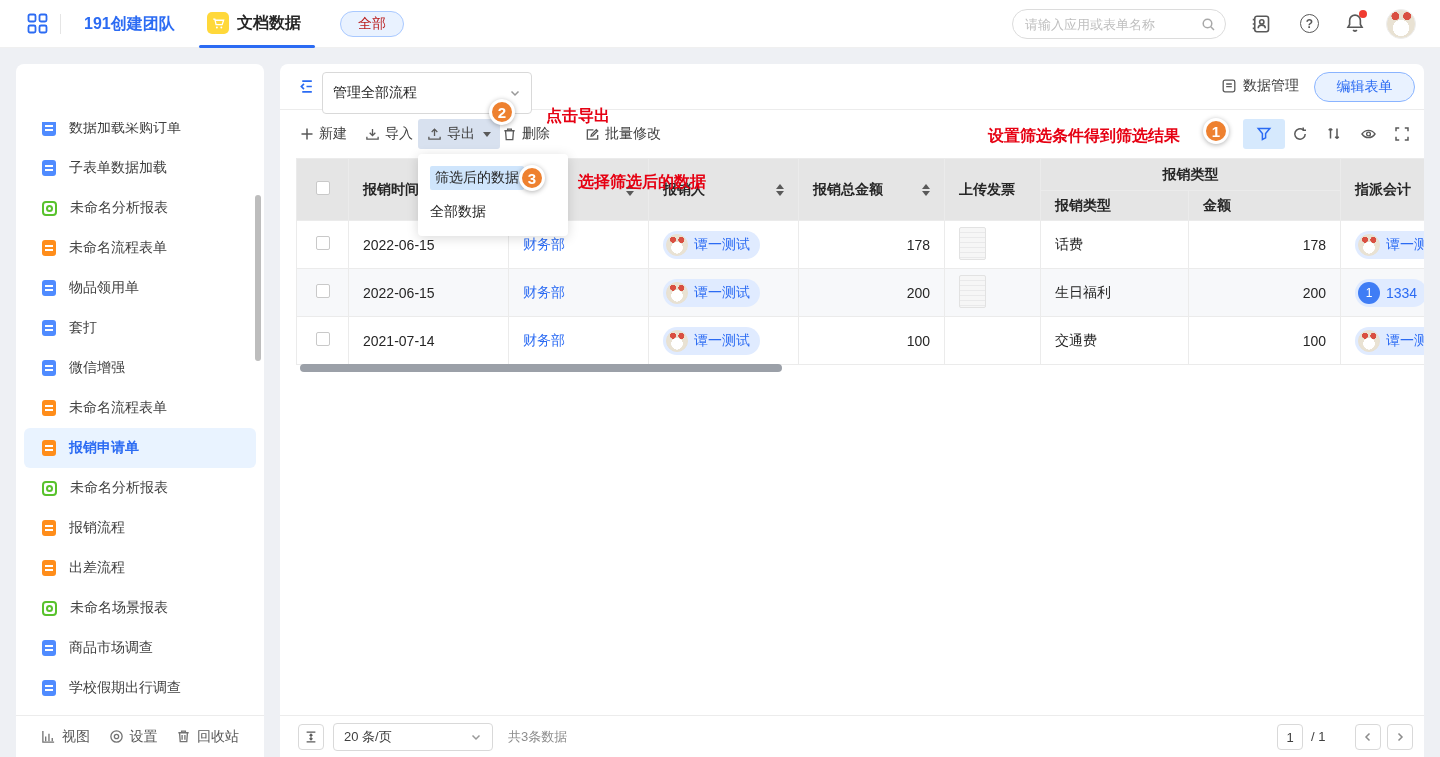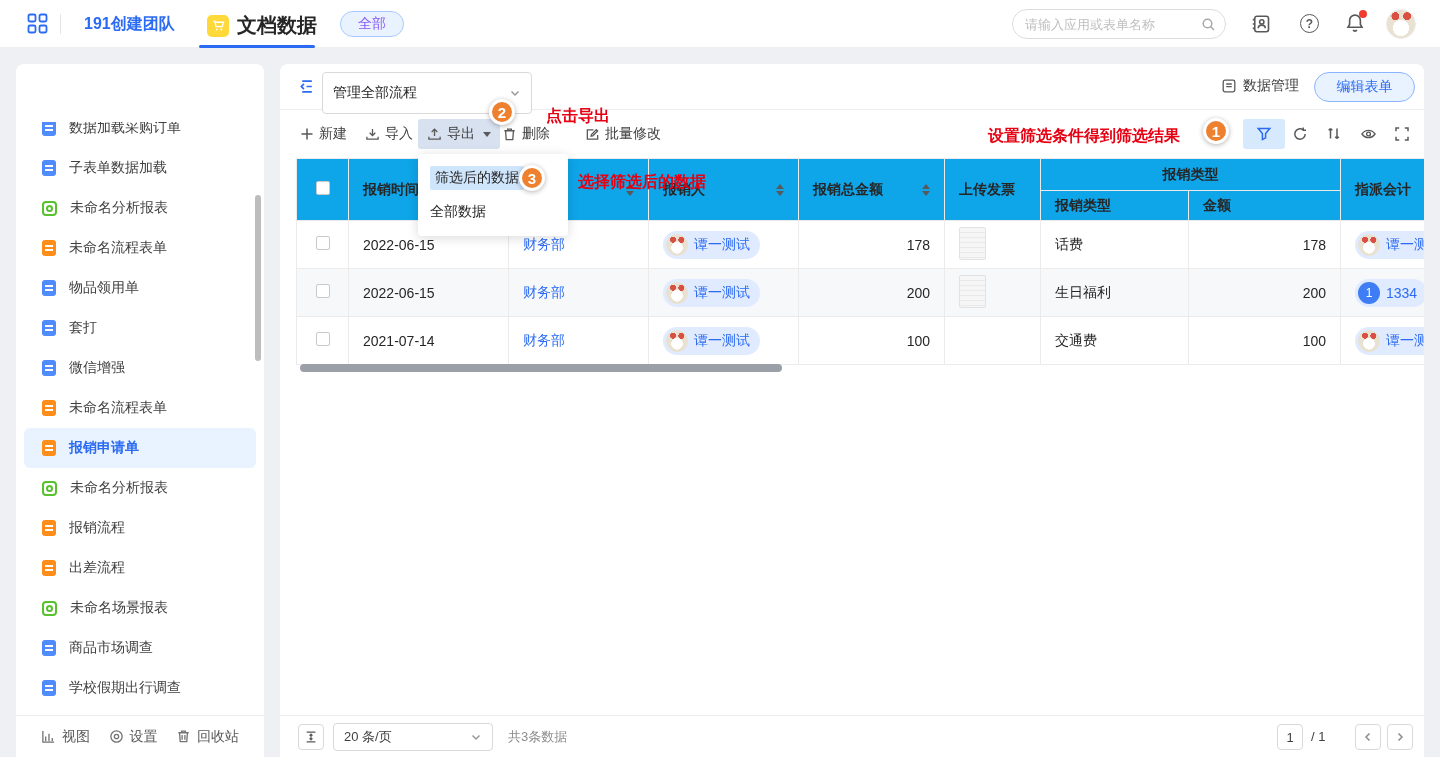--- a/index.html
+++ b/index.html
@@ -7,23 +7,23 @@
   body { font-family:"Liberation Sans","DejaVu Sans",sans-serif; background:#eef0f4; color:#404040; }
   .app { position:relative; width:1440px; height:757px; }
 
   
   .topbar { position:absolute; left:0; top:0; width:1440px; height:48px; background:#fff; border-bottom:1px solid #f0f0f0; }
   .tb-grid { position:absolute; left:27px; top:13px; }
   .tb-div { position:absolute; left:60px; top:14px; width:1px; height:20px; background:#e5e5e5; }
   .tb-team { position:absolute; left:84px; top:14px; font-size:16px; font-weight:bold; color:#2b6bf3; cursor:pointer; }
   .tb-tab { position:absolute; left:207px; top:12px; display:flex; align-items:center; gap:8px; cursor:pointer; }
   .app-ic { width:22px; height:22px; border-radius:5px; background:#ffd83a; display:flex; align-items:center; justify-content:center; }
-  .tb-tab-label { font-size:20px; color:#262626; font-weight:bold; }
+  .tb-tab-label { font-size:16px; color:#262626; font-weight:bold; }
   .tb-underline { position:absolute; left:199px; top:45px; width:116px; height:3px; background:#2b6bf3; border-radius:2px; }
-  .scope-pill { position:absolute; left:340px; top:11px; height:26px; padding:0 17px; background:#e9f2ff; border:1px solid #a9c9ff; border-radius:13px; color:#8b5cf6; font-size:14px; display:flex; align-items:center; cursor:pointer; }
+  .scope-pill { position:absolute; left:340px; top:11px; height:26px; padding:0 17px; background:#e9f2ff; border:1px solid #a9c9ff; border-radius:13px; color:#b91c1c; font-size:14px; display:flex; align-items:center; cursor:pointer; }
   .tb-search { position:absolute; left:1012px; top:9px; width:214px; height:30px; border:1px solid #dcdcdc; border-radius:15px; display:flex; align-items:center; padding:8px 12px; }
   .tb-search input { border:none; outline:none; flex:1; font-size:13px; color:#404040; font-family:inherit; background:transparent; }
   .tb-search input::placeholder { color:#bfbfbf; }
   .tb-ic { position:absolute; top:14px; cursor:pointer; }
   .help-circle { width:19px; height:19px; border:1.5px solid #595959; border-radius:50%; display:flex; align-items:center; justify-content:center; font-size:12px; font-weight:bold; color:#595959; }
   .help-circle::before { content:"?"; }
   .bell-wrap { position:absolute; left:1345px; top:12px; cursor:pointer; }
   .bell-dot { position:absolute; right:-2px; top:-2px; width:8px; height:8px; border-radius:50%; background:#f03b30; }
   .avatar { position:absolute; left:1386px; top:9px; width:30px; height:30px; border-radius:50%; border:1px solid #eee; cursor:pointer;
     background: radial-gradient(circle at 50% 64%, #fff 35%, rgba(0,0,0,0) 36%),
@@ -65,21 +65,21 @@
   .tbn-export { left:138px; top:9px; height:30px; padding:0 9px; background:#d8e1ef; border-radius:3px; }
   .tbn-del { left:222px; } .tbn-batch { left:305px; }
   .caret-down { width:0; height:0; border-left:4px solid transparent; border-right:4px solid transparent; border-top:5px solid #595959; margin-left:3px; }
   .filter-btn { position:absolute; left:963px; top:9px; width:42px; height:30px; background:#d6e9fd; border-radius:3px; display:flex; align-items:center; justify-content:center; cursor:pointer; }
   .mini-ic { position:absolute; top:16px; cursor:pointer; }
 
   
   .tbl-wrap { position:absolute; left:16px; top:94px; width:1128px; overflow:hidden; }
   table { border-collapse:collapse; table-layout:fixed; width:1164px; }
   th,td { border:1px solid #ebebeb; font-size:14px; font-weight:normal; }
-  thead th { background:#0ea5e9; color:#262626; font-weight:bold; text-align:left; padding:0 14px; }
+  thead th { background:#e5e5e5; color:#262626; font-weight:bold; text-align:left; padding:0 14px; }
   tr.h1 th { height:32px; } tr.h2 th { height:30px; }
   th.group { text-align:center; }
   td { height:48px; padding:0 14px; color:#262626; background:#fff; }
   tr.zebra td { background:#f7f8fa; }
   td.chk, th.chk { text-align:center; padding:0; }
   .checkbox { width:14px; height:14px; border:1px solid #c9c9c9; border-radius:2px; background:#fff; display:inline-block; cursor:pointer; }
   .num { text-align:right;padding-left:8px; }
   .link { color:#2b6bf3; cursor:pointer; }
   .th-flex { display:flex; align-items:center; justify-content:space-between; }
   .sorter { display:inline-flex; flex-direction:column; gap:2px; cursor:pointer; }

